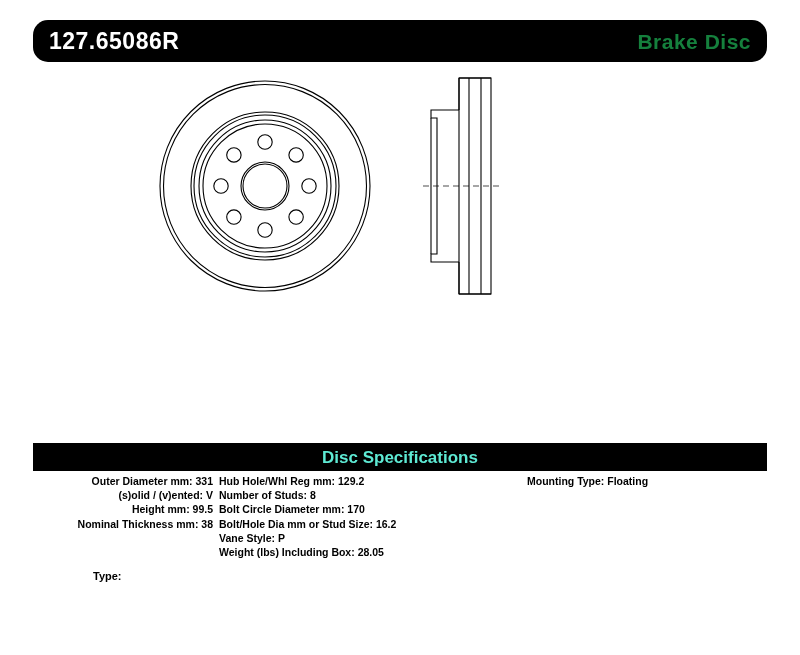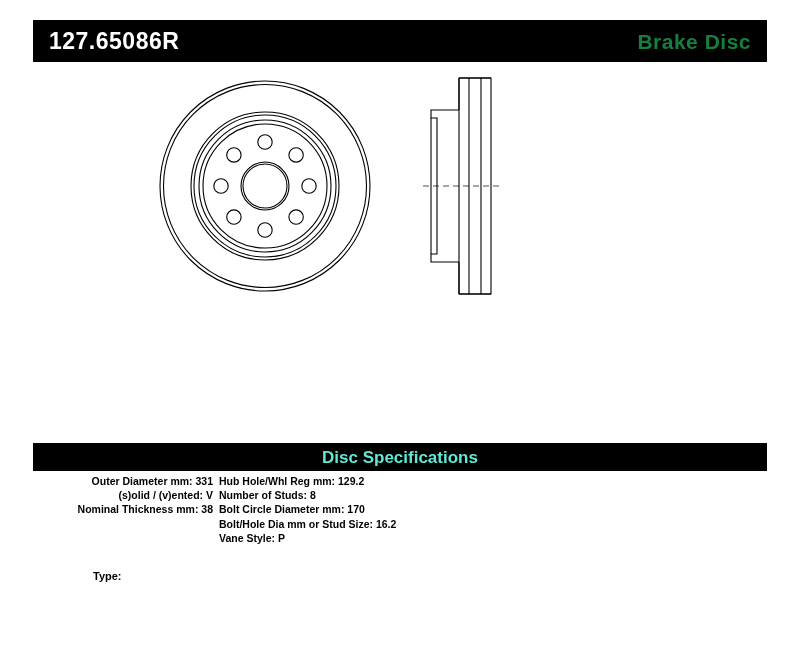--- a/index.html
+++ b/index.html
@@ -22,20 +22,21 @@
     left: 33px;
     top: 20px;
     width: 734px;
     height: 42px;
     background: #000000;
     display: flex;
     align-items: center;
     justify-content: space-between;
     box-sizing: border-box;
     padding: 0 16px;
+    border-radius: 15px;
   }
   .part-number {
     color: #ffffff;
     font-size: 23px;
     font-weight: bold;
     letter-spacing: 0.5px;
     line-height: 1;
     white-space: nowrap;
   }
   .product-type {
@@ -181,26 +182,31 @@
 </div>
 
 <div class="spec-title-bar">
   <div class="spec-title">Disc Specifications</div>
 </div>
 
 <div class="spec-columns">
   <div class="spec-col spec-col-1">
     <div class="spec-line">Outer Diameter mm: 331</div>
     <div class="spec-line">(s)olid / (v)ented: V</div>
+    <div class="spec-line">Height mm: 99.5</div>
     <div class="spec-line">Nominal Thickness mm: 38</div>
   </div>
   <div class="spec-col spec-col-2">
     <div class="spec-line">Hub Hole/Whl Reg mm: 129.2</div>
     <div class="spec-line">Number of Studs: 8</div>
     <div class="spec-line">Bolt Circle Diameter mm: 170</div>
     <div class="spec-line">Bolt/Hole Dia mm or Stud Size: 16.2</div>
     <div class="spec-line">Vane Style: P</div>
+    <div class="spec-line">Weight (lbs) Including Box: 28.05</div>
+  </div>
+  <div class="spec-col spec-col-3">
+    <div class="spec-line">Mounting Type: Floating</div>
   </div>
 </div>
 
 <div class="note-row">
   <span class="note-label">Type:</span>
 </div>
 
 </body></html>

